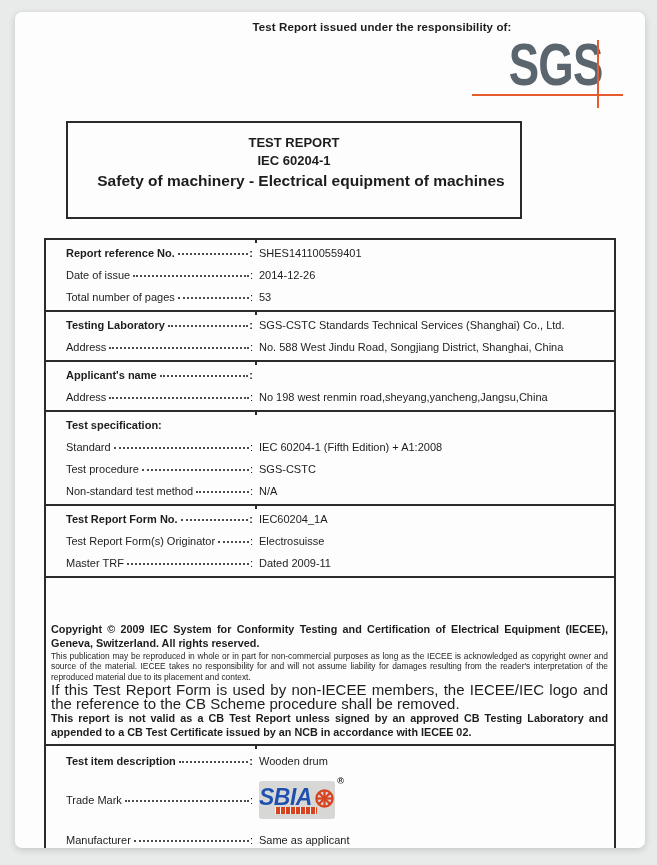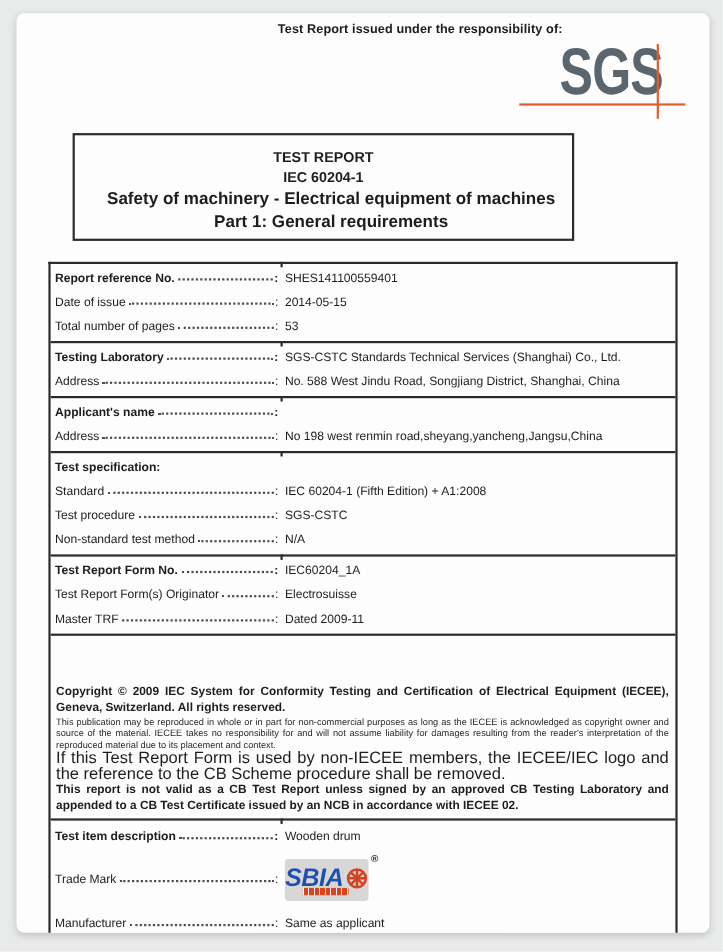--- a/index.html
+++ b/index.html
@@ -65,21 +65,21 @@
   }
   .row {
     display:flex; align-items:center;
     height:22px;
     padding:0 8px 0 4px;
     font-size:11px;
   }
   .sec-last .row { height:25px; }
   .sec-last .logo-row { height:54px; }
   .label-cell { width:203px; flex:none; display:flex; }
-  .lbl { white-space:nowrap; }
+  .lbl { white-space:nowrap;margin-left:16px; }
   .b { font-weight:bold; }
   .leader {
     flex:1; min-width:6px;
     border-bottom:2px dotted #4c4c4c;
     margin:0 1px 4px 3px;
   }
   .value { margin-left:6px; white-space:nowrap; }
   
   .copyright { padding:4px 6px 5px 5px; text-align:justify;margin-top:40px; }
   .copyright::after { display:none; }
@@ -123,40 +123,39 @@
   <div>
     <div class="sgs-text">SGS</div>
     <div class="sgs-hline"></div>
     <div class="sgs-vline"></div>
   </div>
 
   <div class="title-box">
     <div class="tl-sm">TEST REPORT</div>
     <div class="tl-sm">IEC 60204-1</div>
     <div class="tl-lg">Safety of machinery - Electrical equipment of machines</div>
-    <div class="tl-lg">Part 1: General requirements</div>
   </div>
 
   <div class="detail-table" id="detail-table">
       <div class="section">
         <div class="row">
           <div class="label-cell">
             <span class="lbl b">Report reference No.</span>
             <span class="leader"></span>
             <span class="colon b">:</span>
           </div>
           <div class="value">SHES141100559401</div>
         </div>
         <div class="row">
           <div class="label-cell">
             <span class="lbl">Date of issue</span>
             <span class="leader"></span>
             <span class="colon">:</span>
           </div>
-          <div class="value">2014-05-15</div>
+          <div class="value">2014-12-26</div>
         </div>
         <div class="row">
           <div class="label-cell">
             <span class="lbl">Total number of pages</span>
             <span class="leader"></span>
             <span class="colon">:</span>
           </div>
           <div class="value">53</div>
         </div>
       </div>

